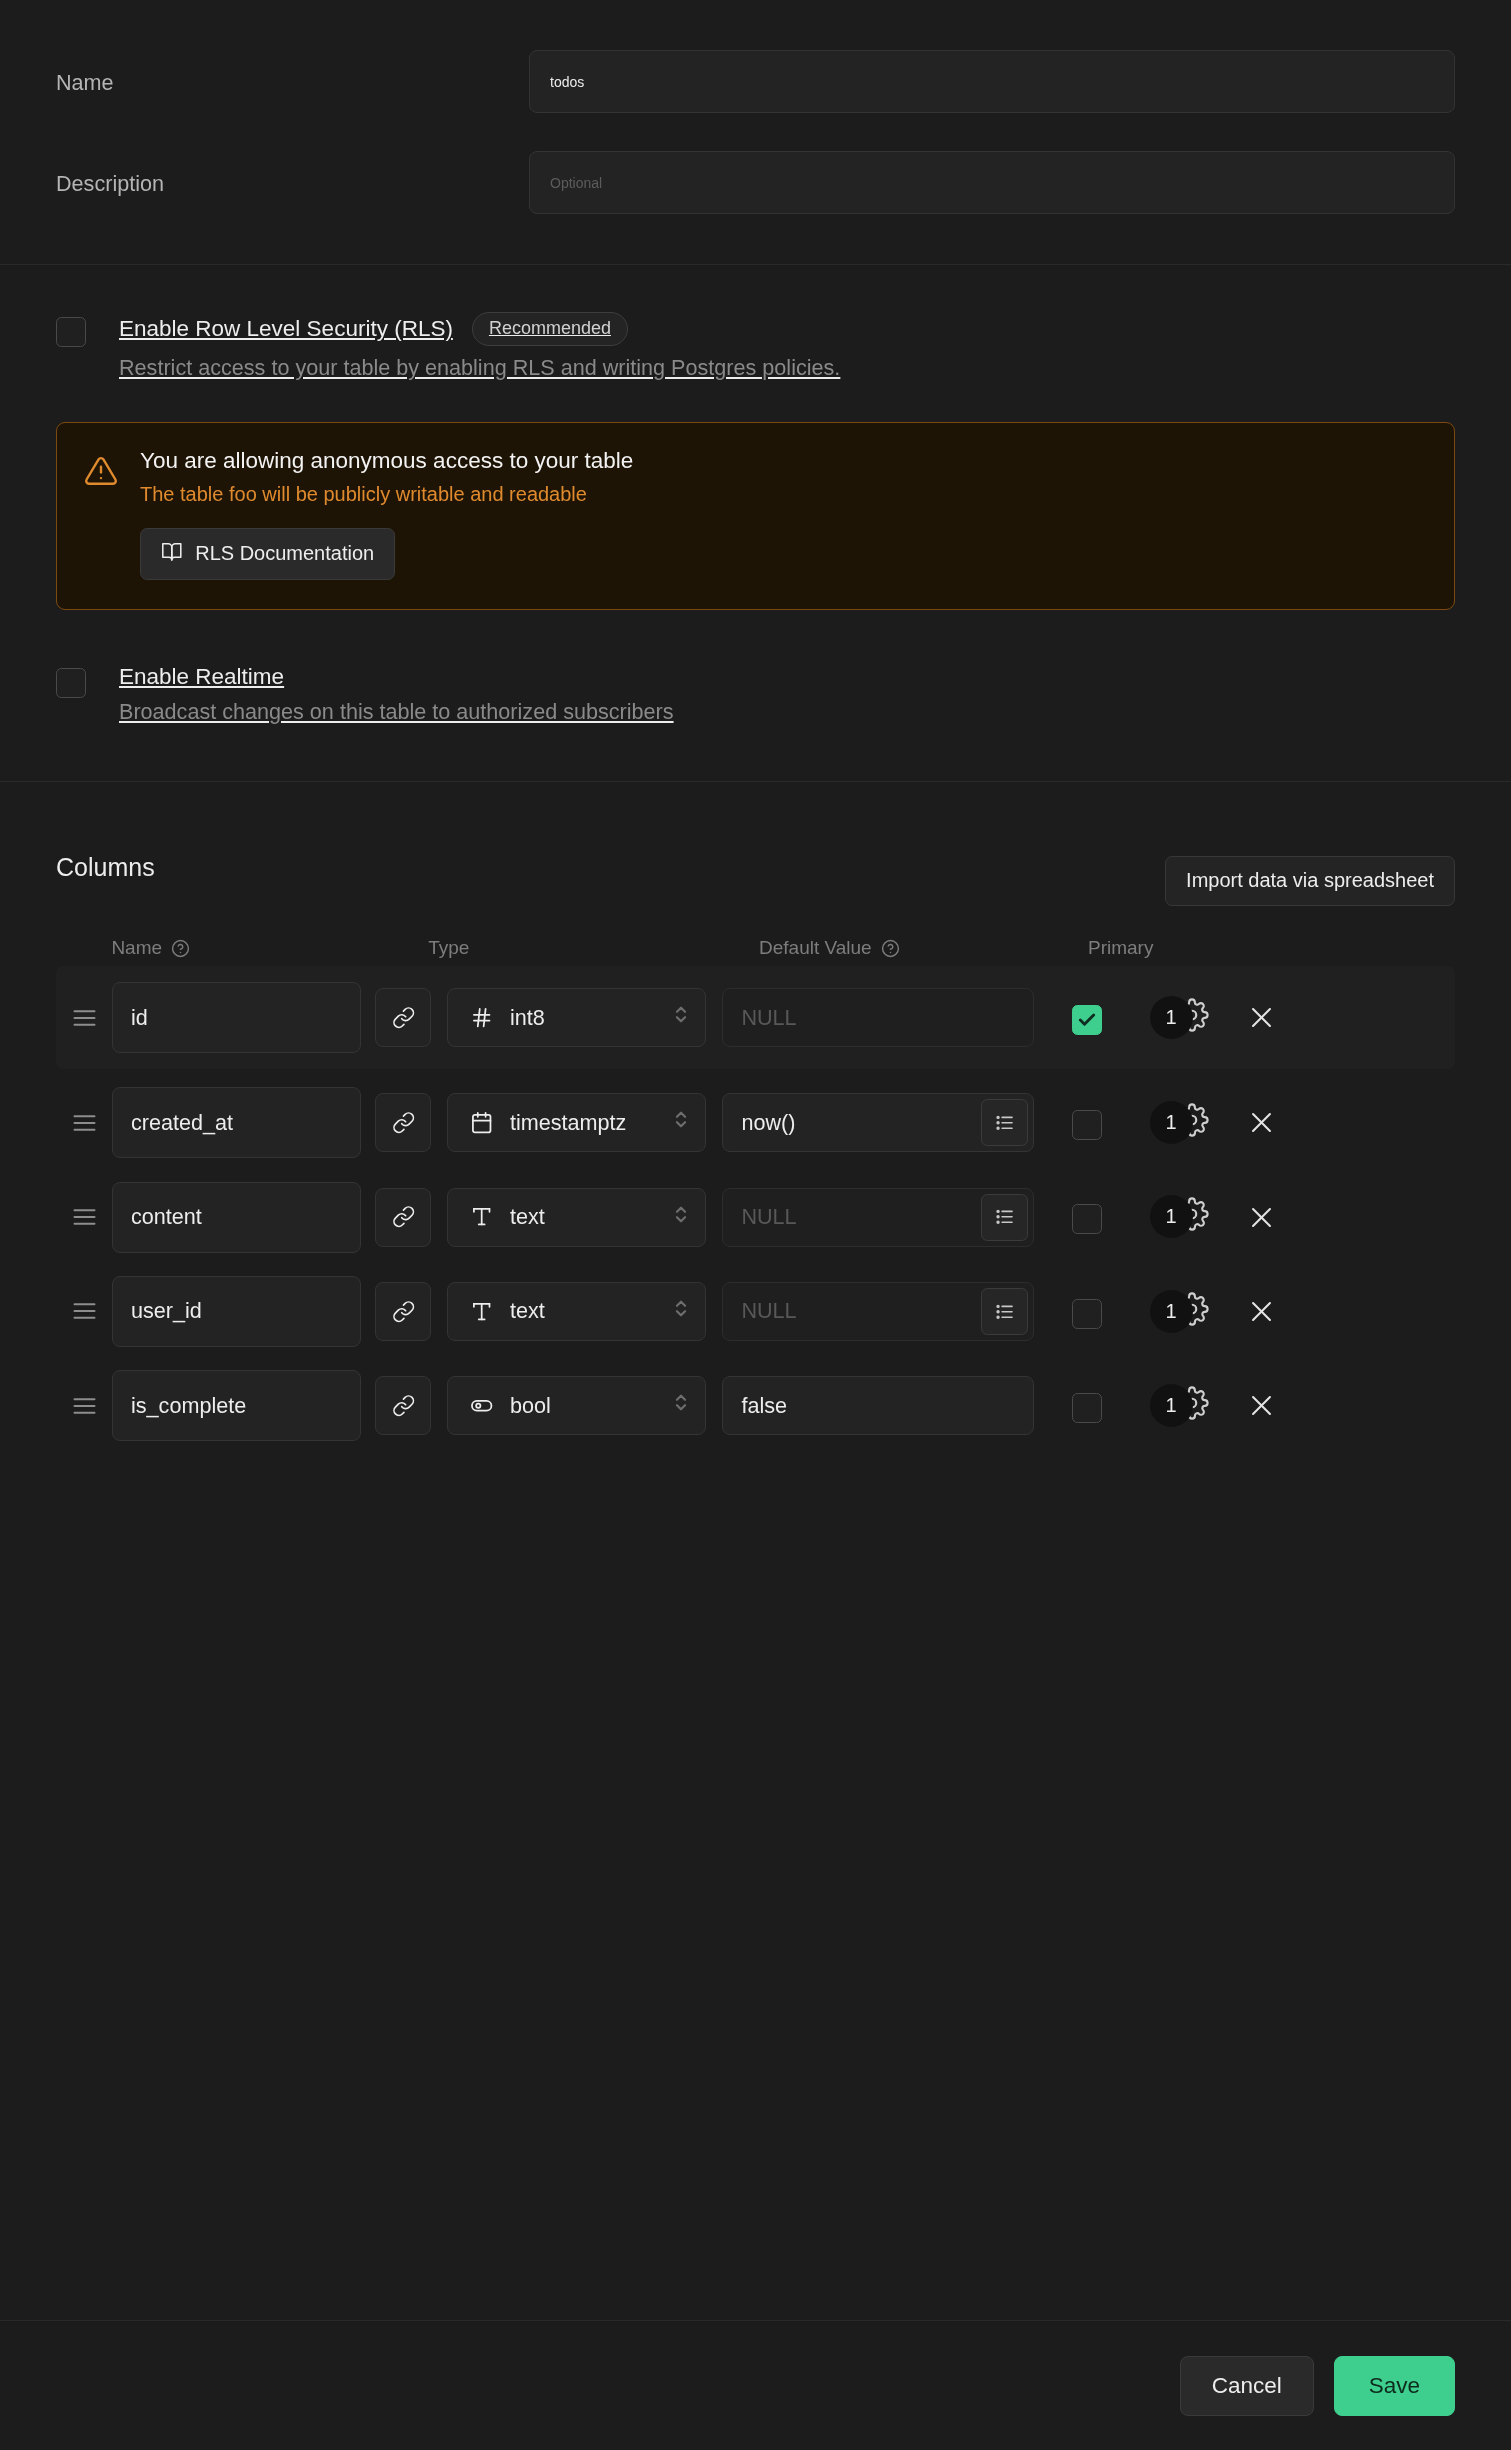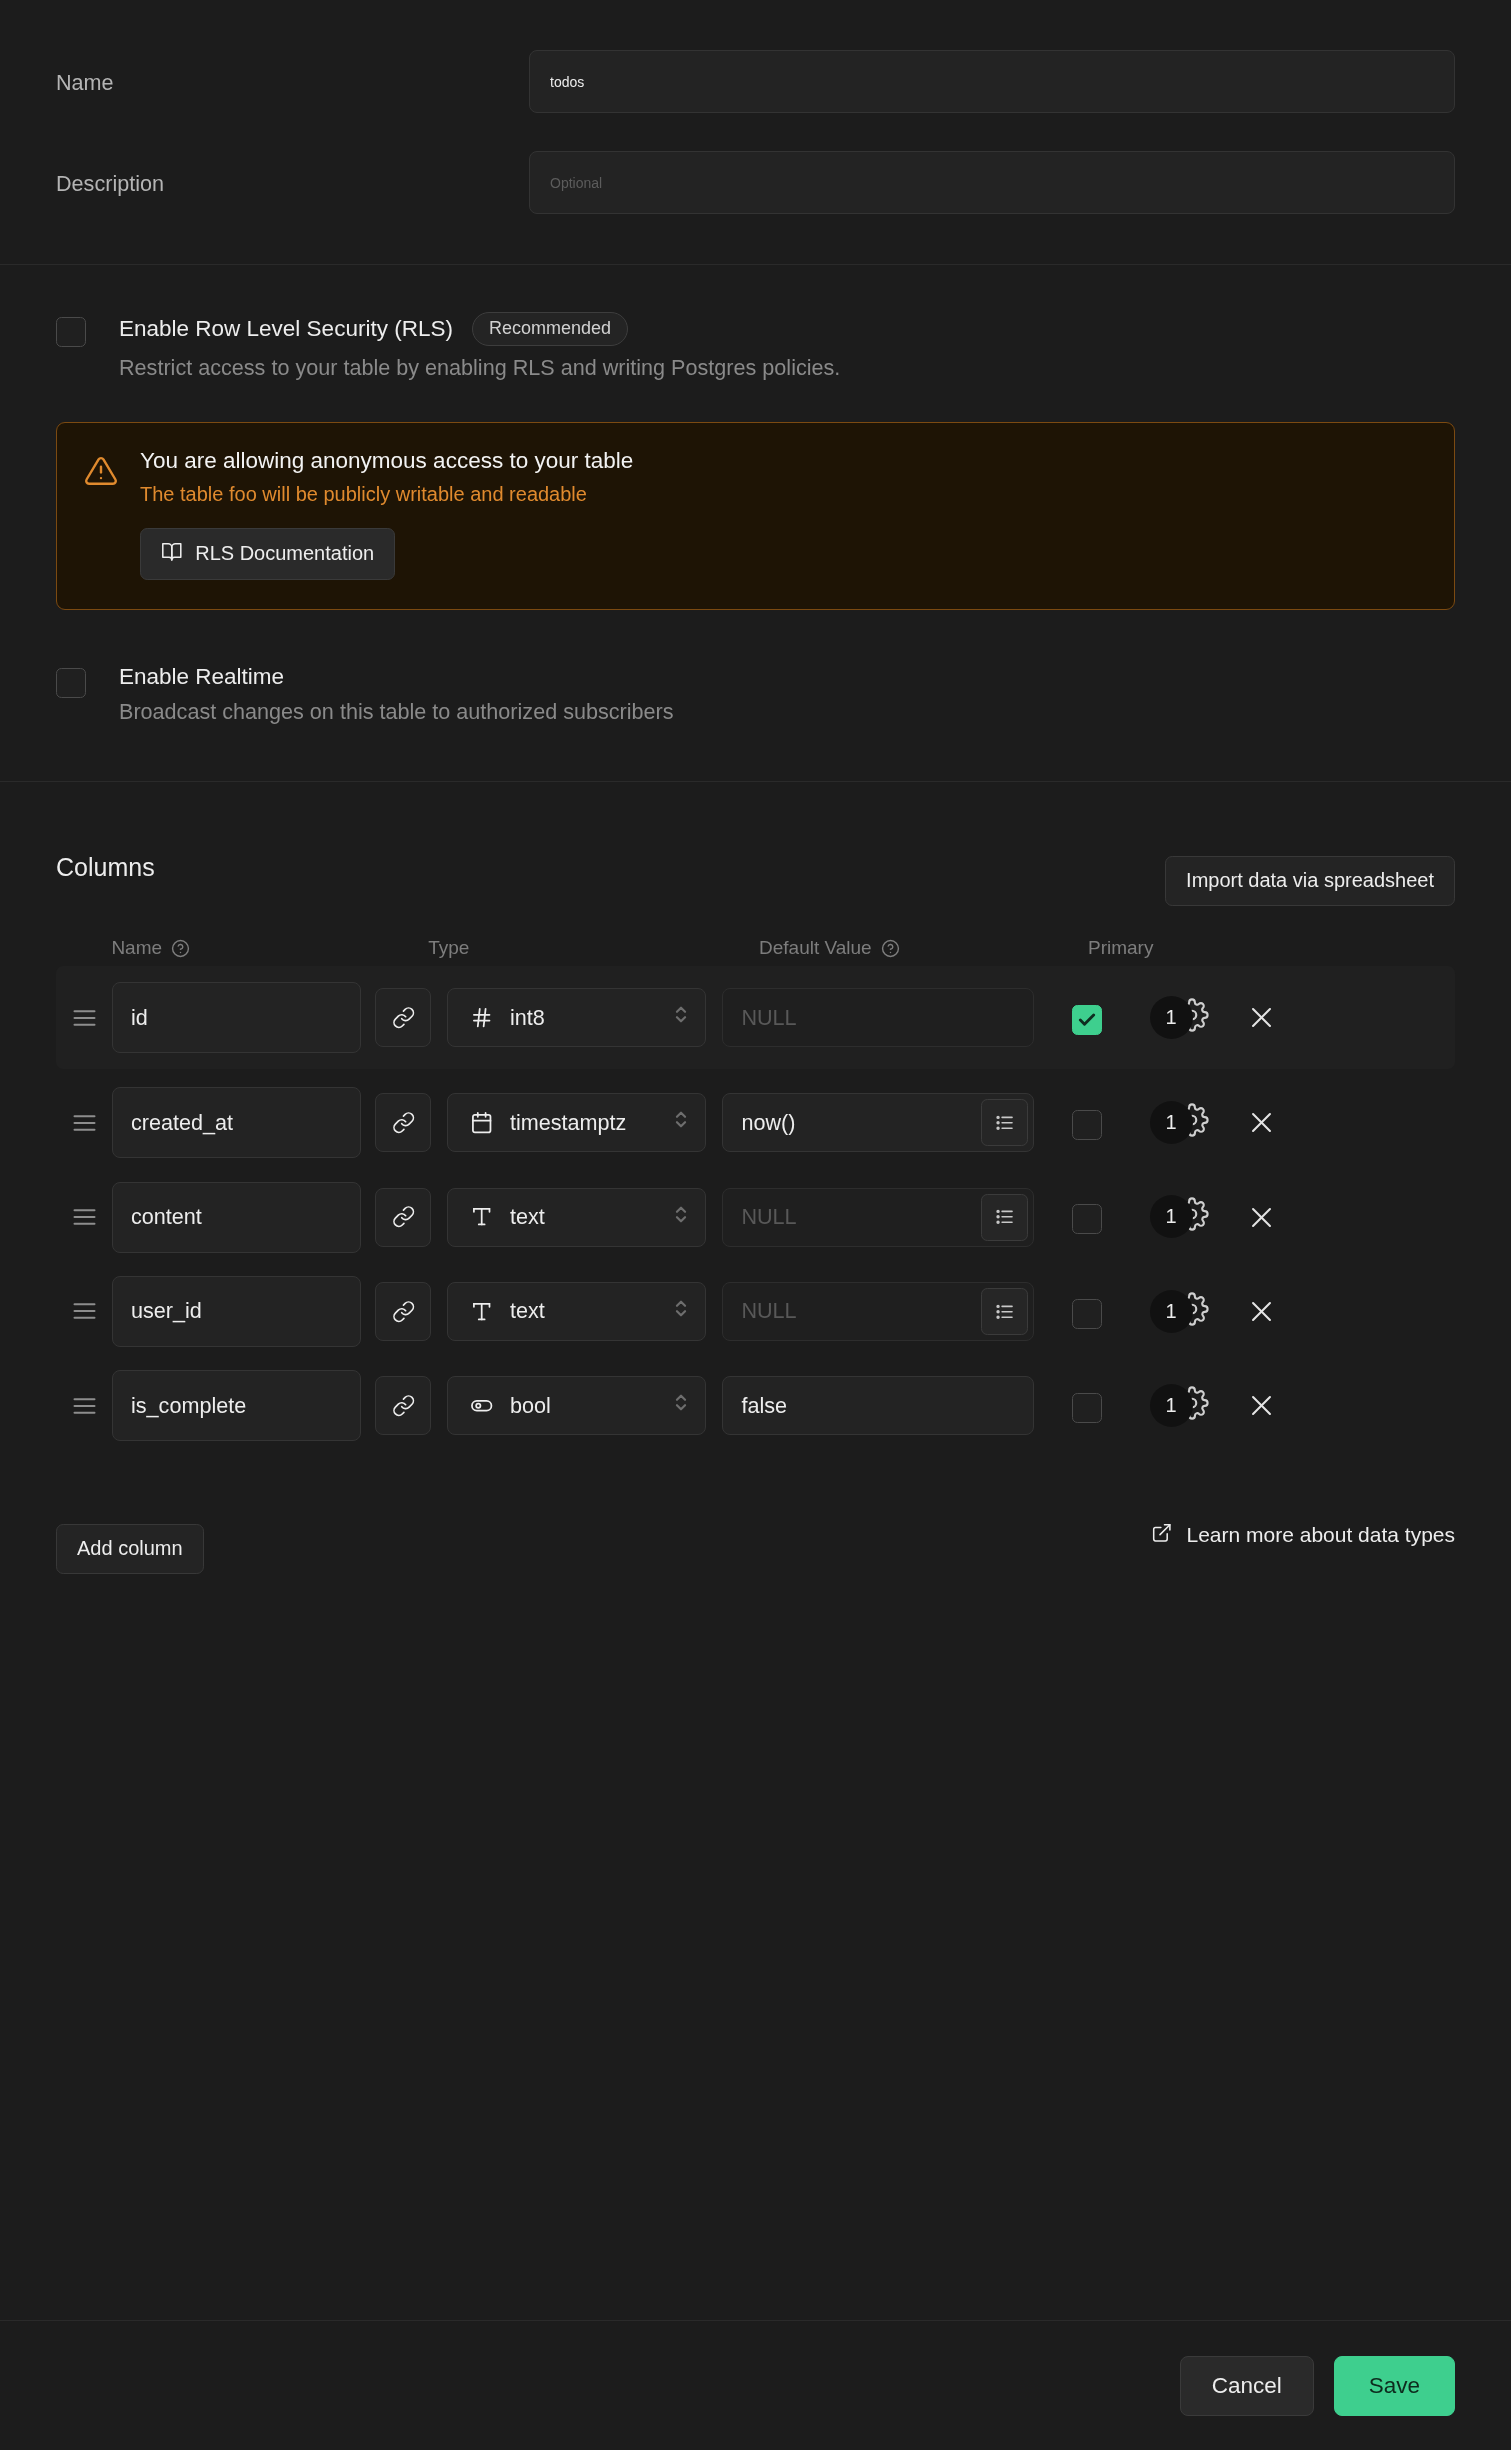--- a/index.html
+++ b/index.html
@@ -60,21 +60,21 @@
     border: 0.9px solid #4a4a4a;
     border-radius: 5.4px;
     background: #202020;
     margin-top: 4.5px;
   }
   .checkbox.checked {
     background: #3ecf8e; border-color: #3ecf8e;
     display: flex; align-items: center; justify-content: center;
   }
   .checkbox.checked svg { display: block; }
-  .check-body { margin-left: 33px; }
+  .check-body { margin-left: 33px; text-decoration: underline; }
   .check-title { display: flex; align-items: center; font-size: 22.5px; color: #ededed; }
   .pill {
     margin-left: 19px;
     font-size: 18px; color: #d2d2d2;
     background: #242424;
     border: 0.9px solid #3d3d3d;
     border-radius: 900px;
     padding: 6.3px 16px 8px;
     line-height: 1;
   }
@@ -582,33 +582,20 @@
             <div class="x-btn">
               <svg width="29" height="29" viewBox="0 0 24 24" fill="none" stroke="#e4e4e4" stroke-width="1.7" stroke-linecap="round">
                 <line x1="5" y1="5" x2="19" y2="19"></line>
                 <line x1="19" y1="5" x2="5" y2="19"></line>
               </svg>
             </div>
           </div>
         </div>
       </div>
 
-    <div class="columns-foot">
-      <div class="ghost-btn">Add column</div>
-      <div class="link-inline">
-        <span>
-          <svg width="21.6" height="21.6" viewBox="0 0 24 24" fill="none" stroke="#ededed" stroke-width="1.7" stroke-linecap="round" stroke-linejoin="round">
-            <path d="M18 13v6a2 2 0 0 1-2 2H5a2 2 0 0 1-2-2V8a2 2 0 0 1 2-2h6"></path>
-            <polyline points="15 3 21 3 21 9"></polyline>
-            <line x1="10" y1="14" x2="21" y2="3"></line>
-          </svg>
-        </span>
-        <span>Learn more about data types</span>
-      </div>
-    </div>
   </div>
 
   <div class="spacer"></div>
 
   <div class="footer">
     <div class="btn-cancel">Cancel</div>
     <div class="btn-save">Save</div>
   </div>
 
 </div>

